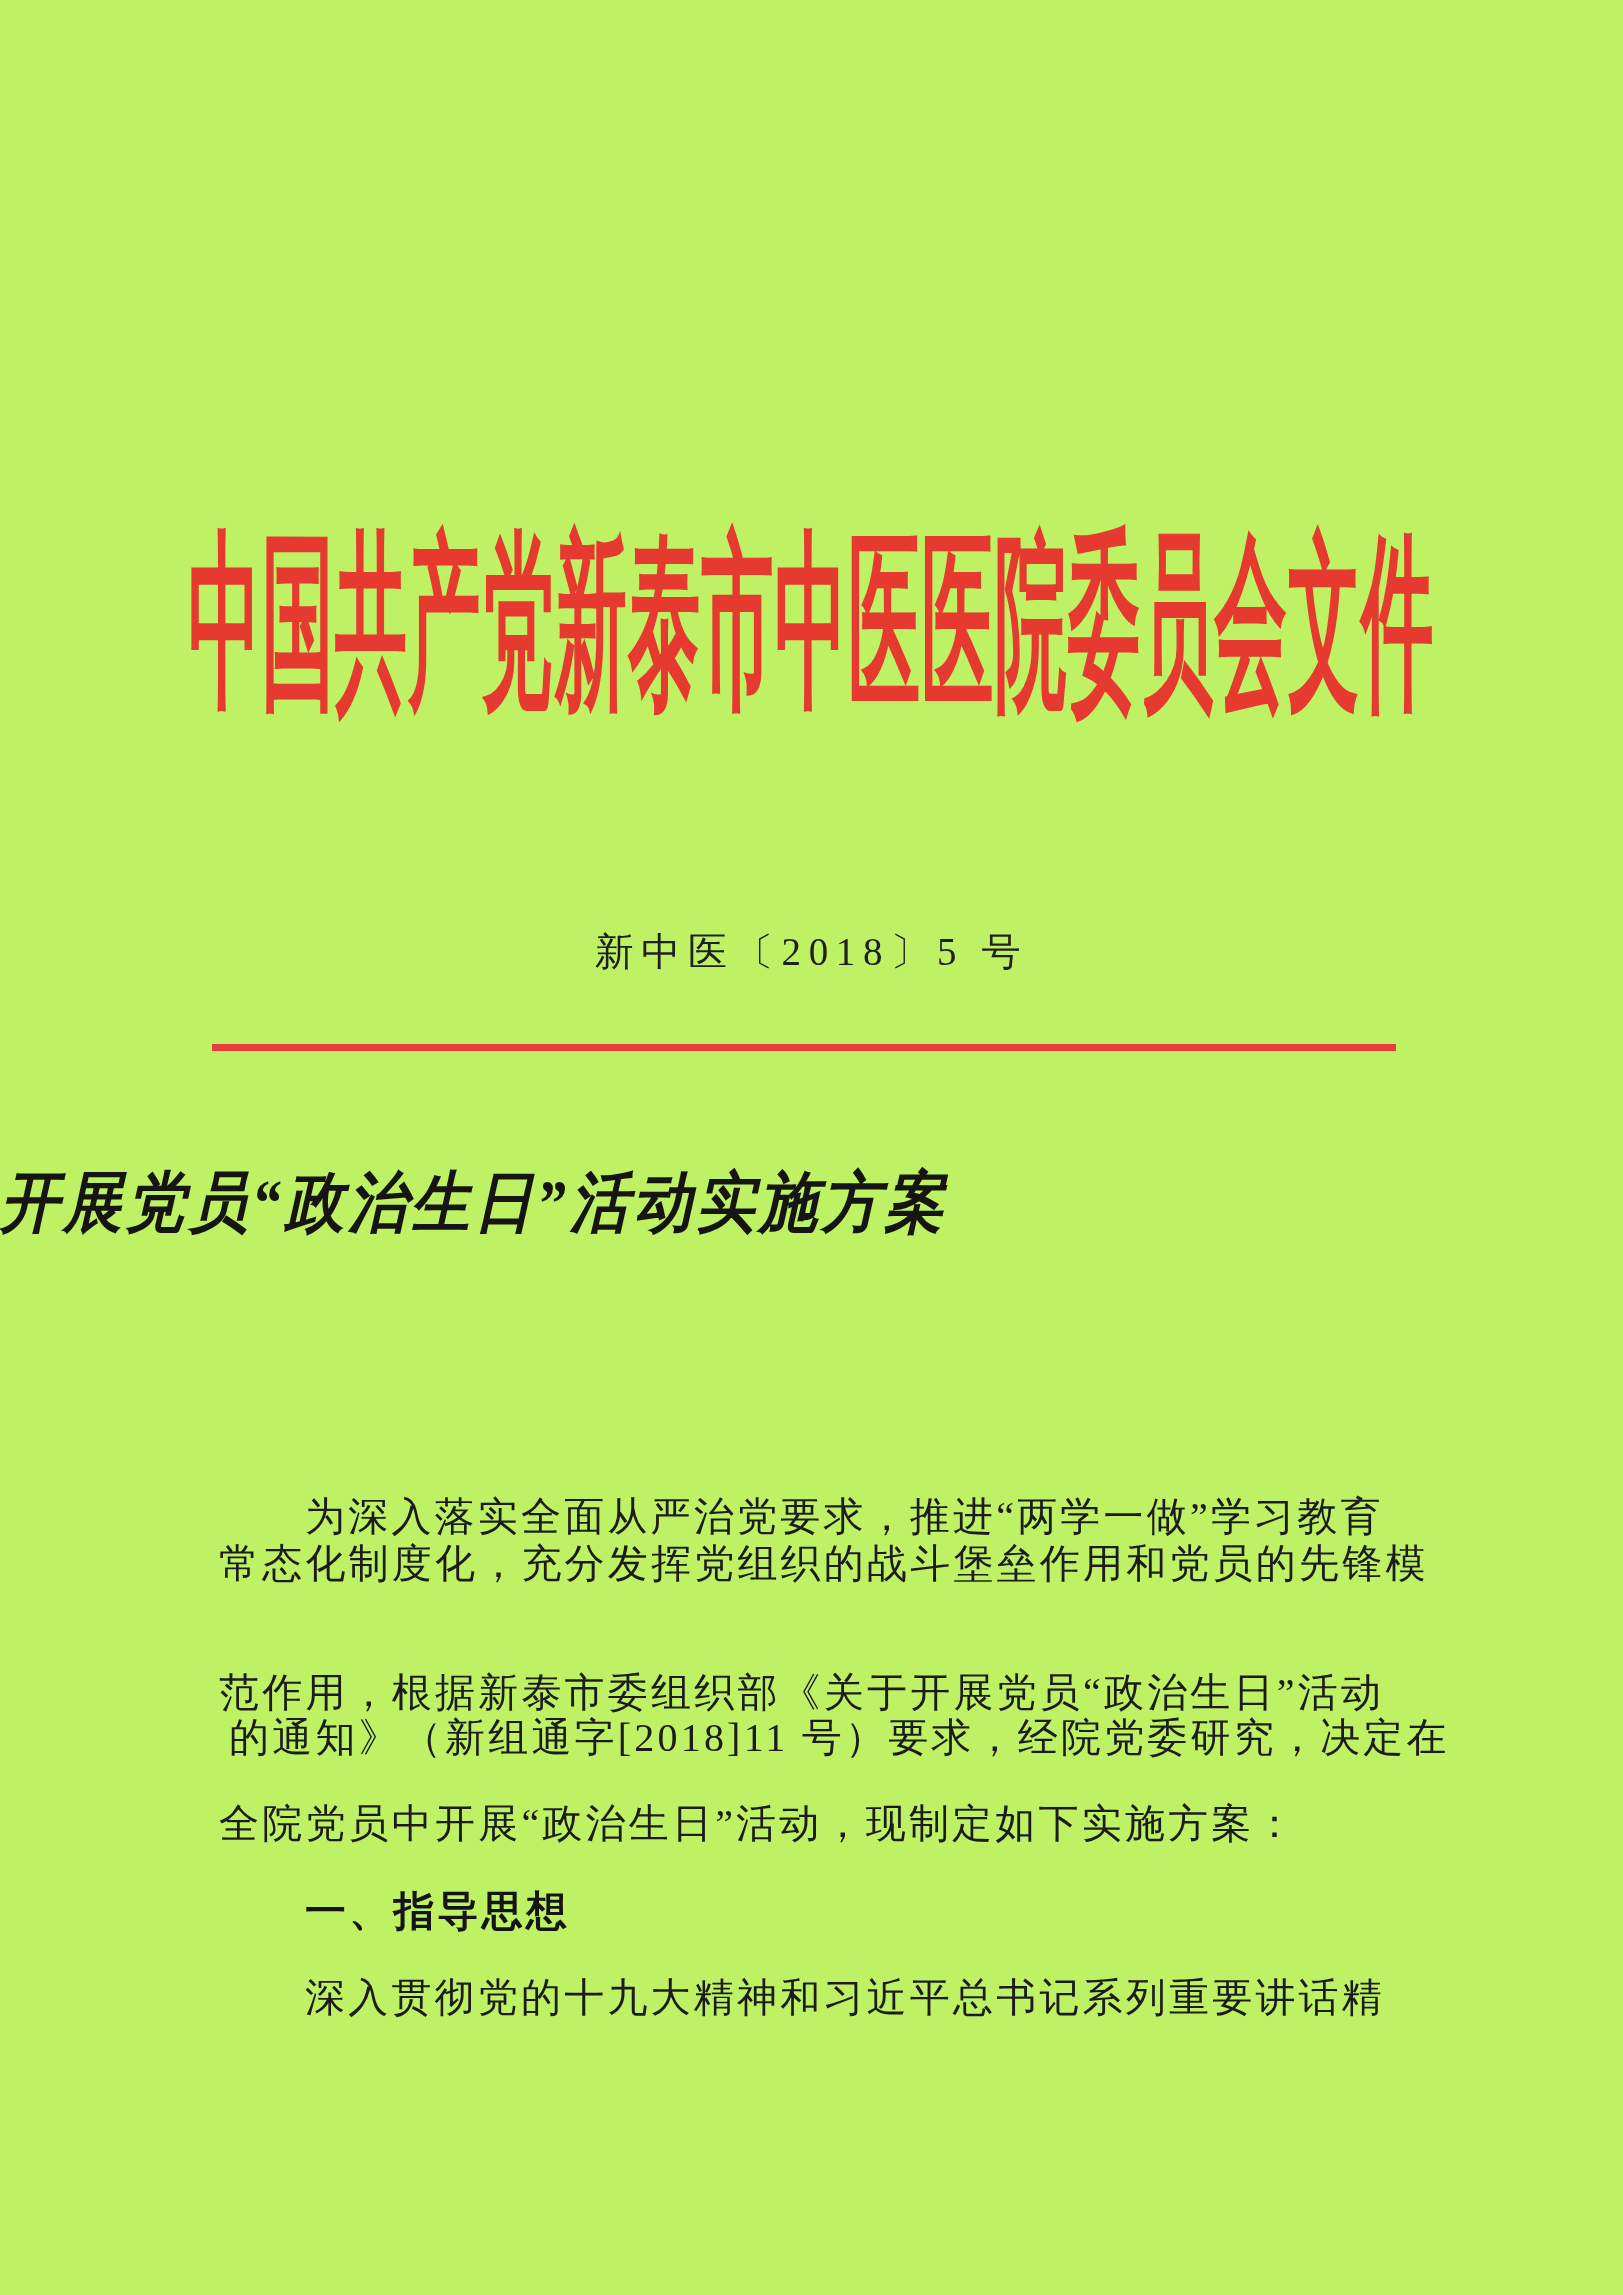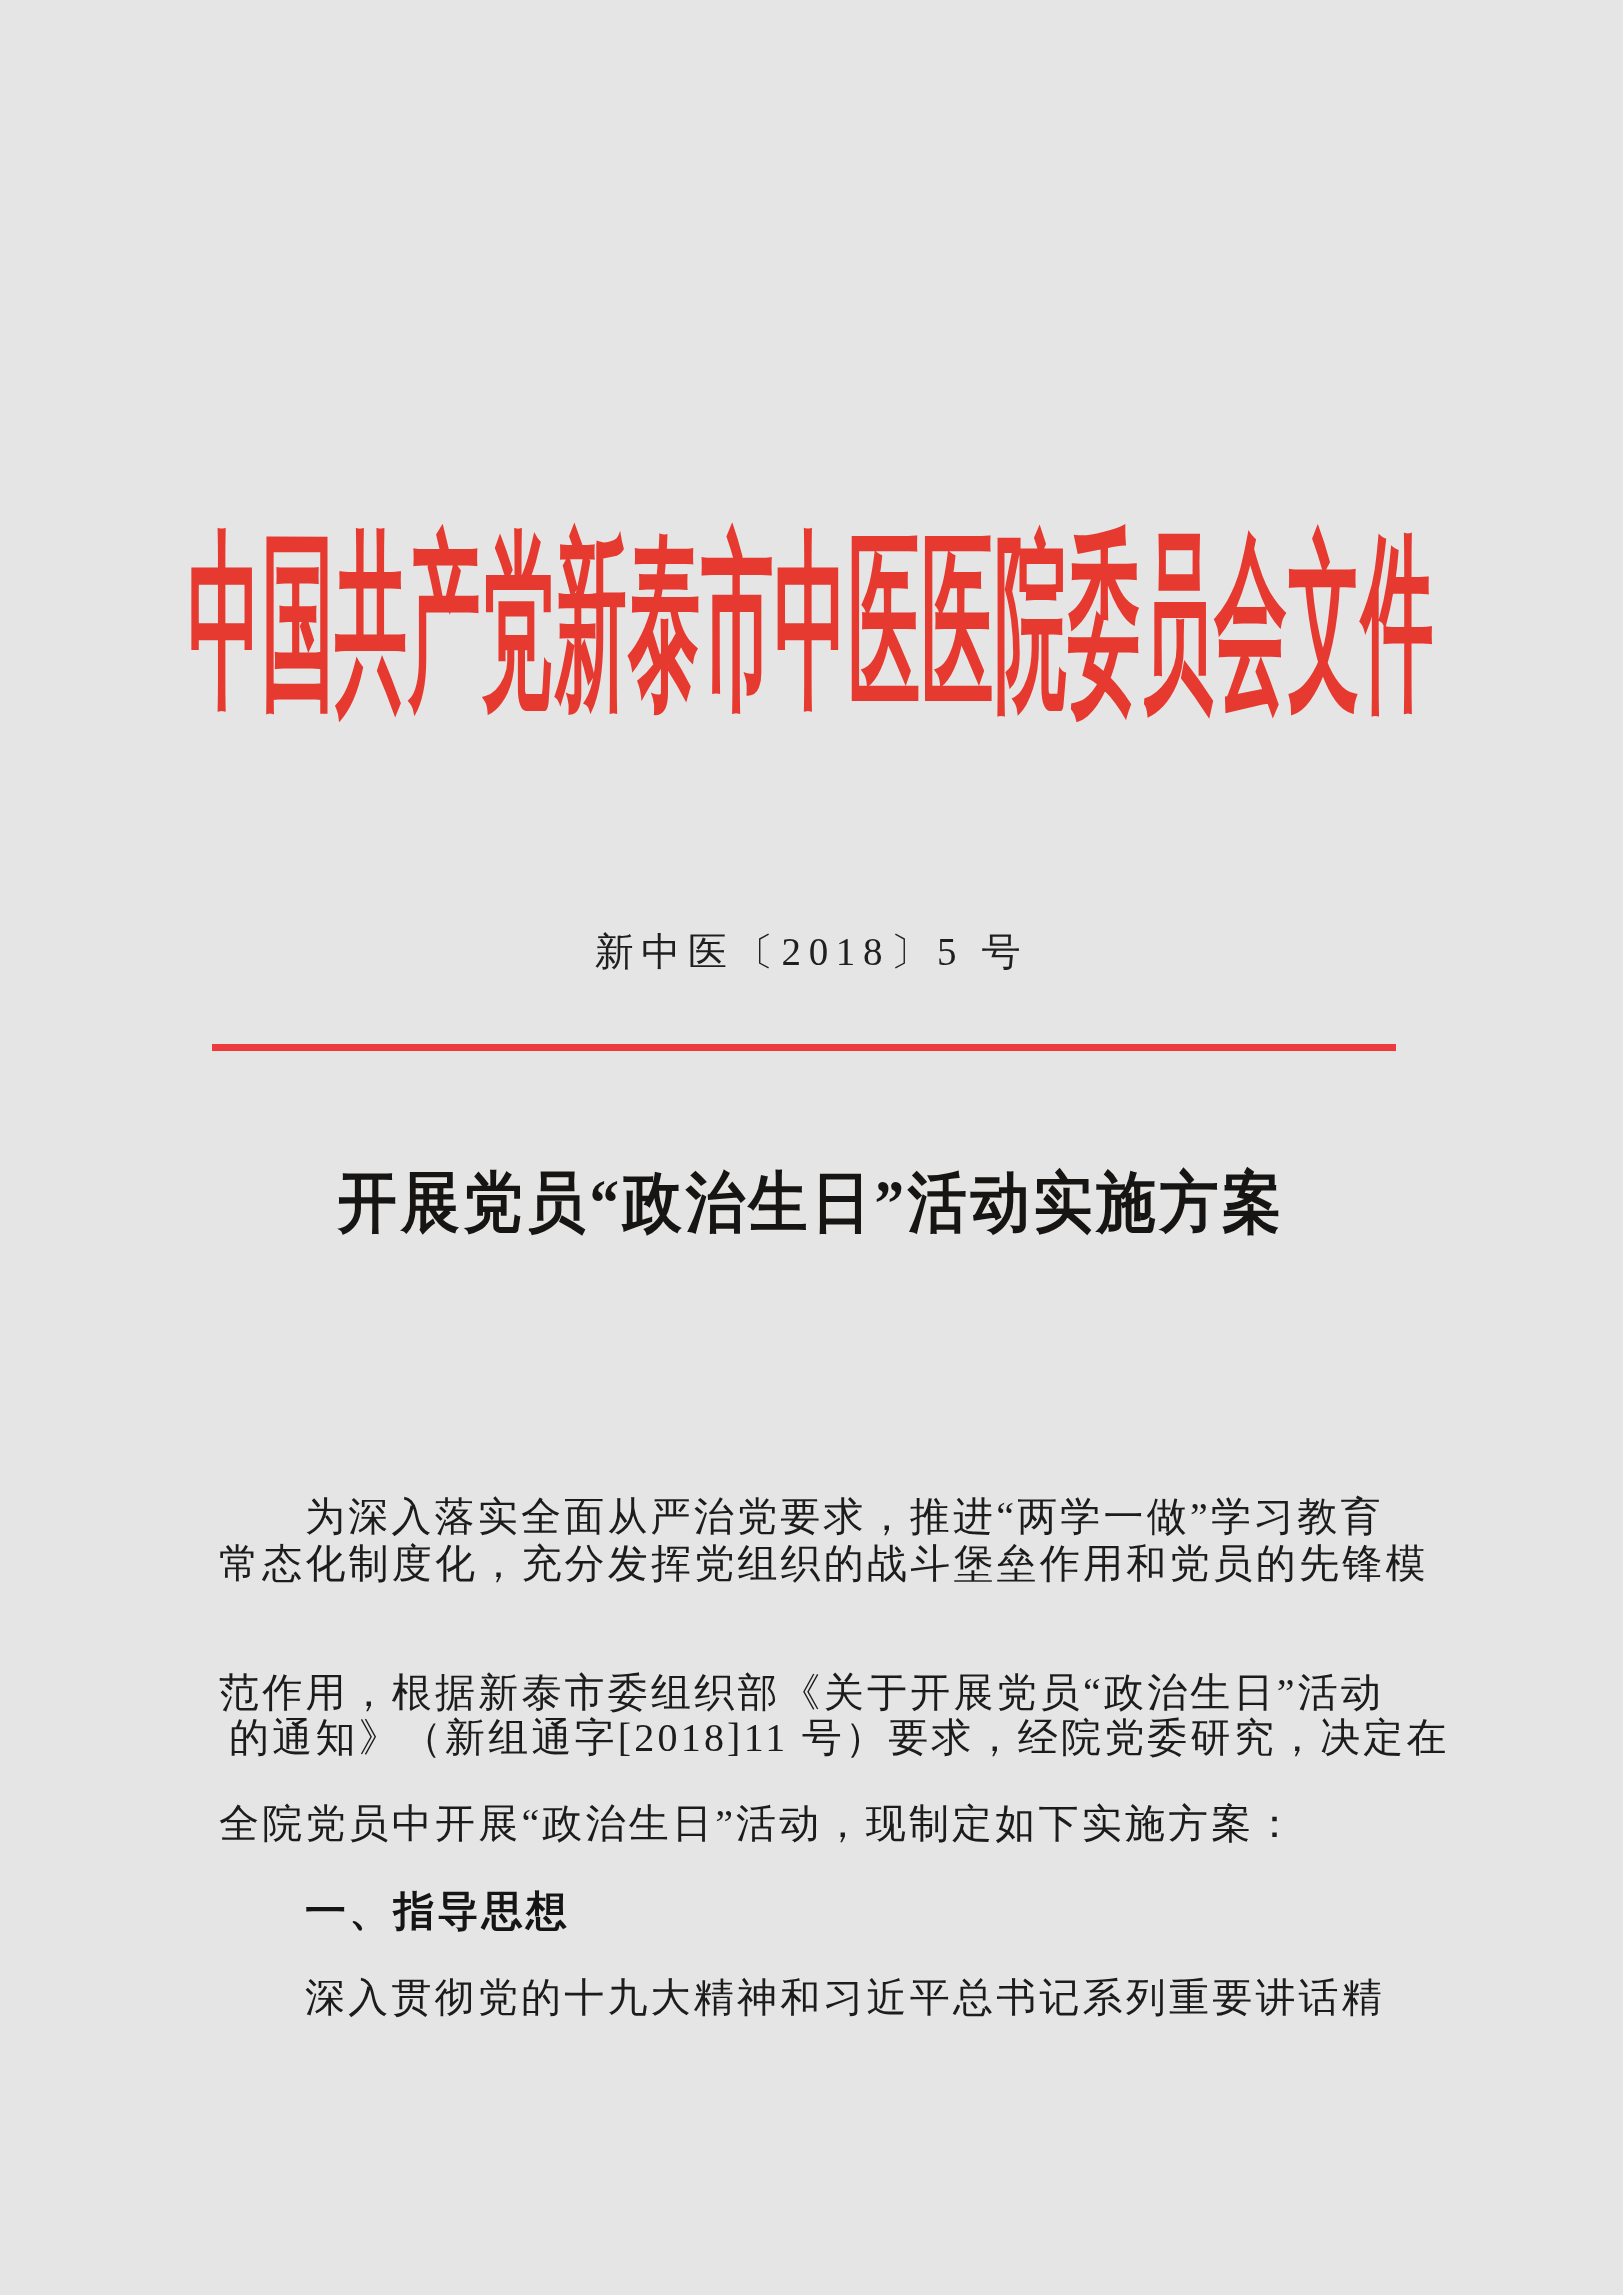--- a/index.html
+++ b/index.html
@@ -4,21 +4,21 @@
 <style>
   html, body {
     margin: 0;
     padding: 0;
     background: #ffffff;
   }
   .page {
     position: relative;
     width: 1623px;
     height: 2295px;
-    background: #e5e5e5;
+    background: #bef264;
     overflow: hidden;
     font-family: "Liberation Serif", "DejaVu Serif", serif;
     color: #1a1a1a;
   }
 
   
   .red-header {
     position: absolute;
     top: 497px;
     left: 0;
@@ -59,22 +59,22 @@
     height: 7px;
     background: #ec3a3d;
   }
 
   
   .doc-title {
     position: absolute;
     top: 1170px;
     left: 0;
     width: 100%;
-    text-align: center;
     white-space: nowrap;
+    font-style: italic;
   }
   .doc-title .stretch {
     display: inline-block;
     font-size: 59px;
     font-weight: 700;
     letter-spacing: 3.9px;
     line-height: 1;
     color: #171513;
     transform: scaleY(1.12);
     transform-origin: 50% 0;

